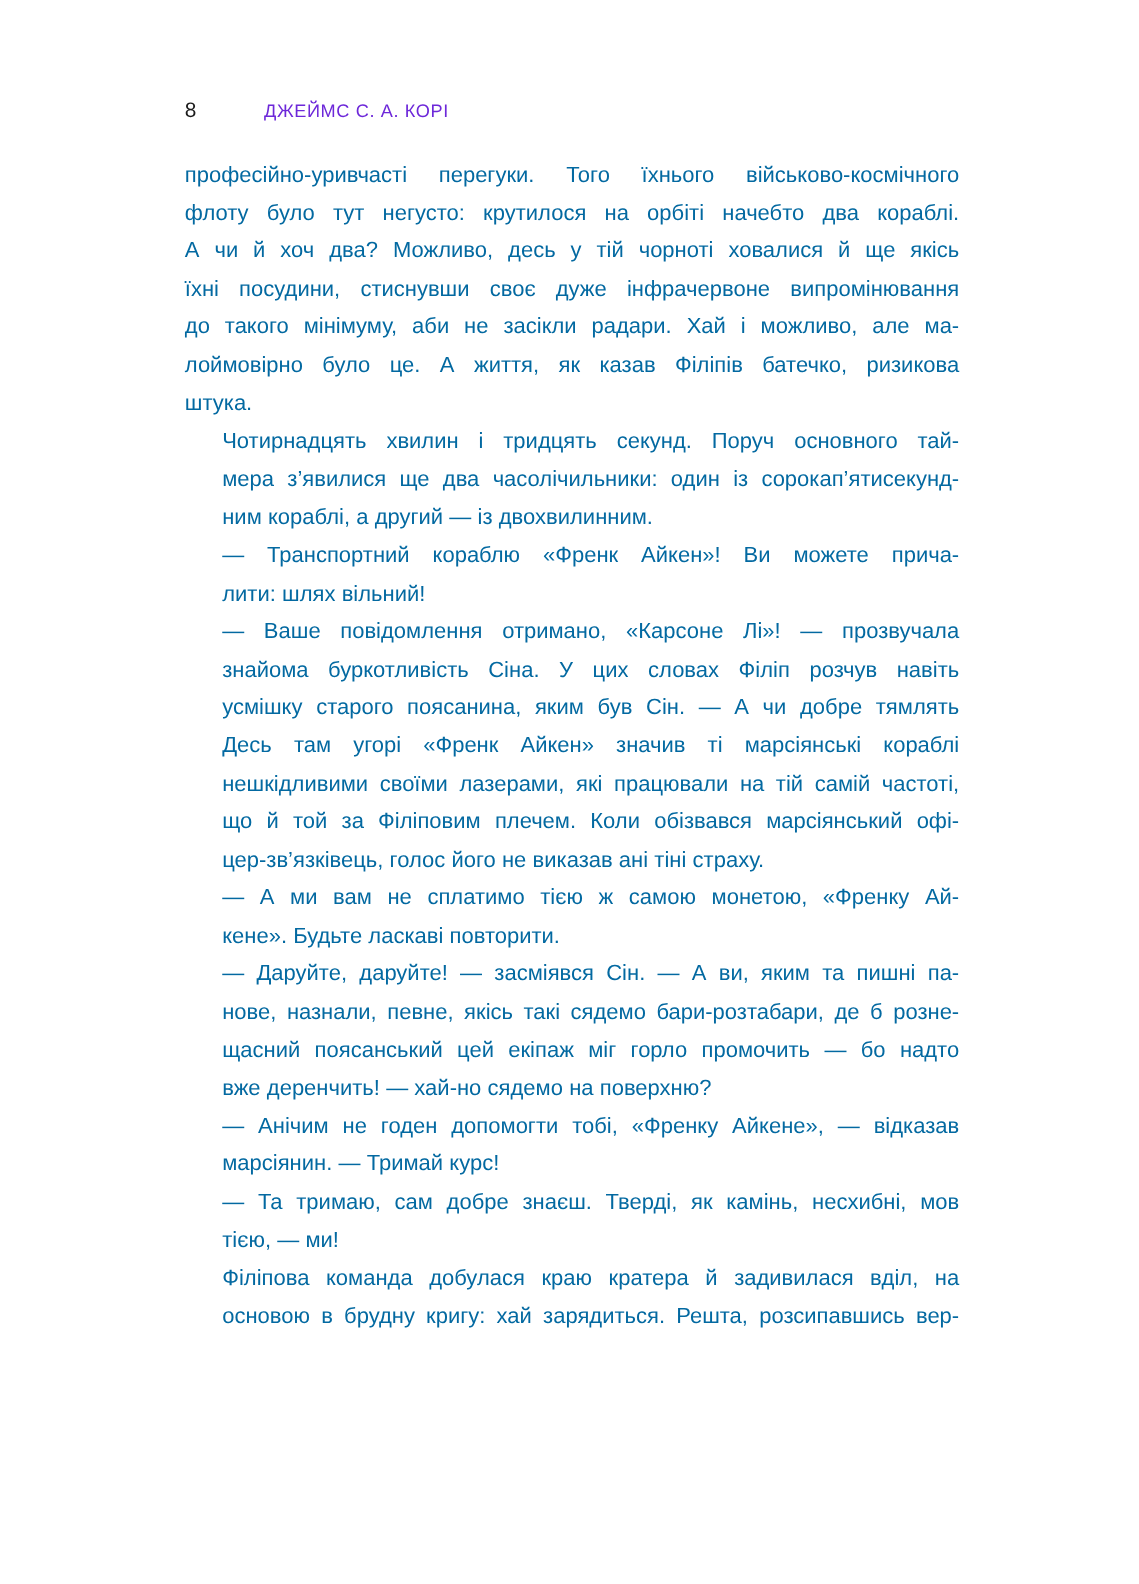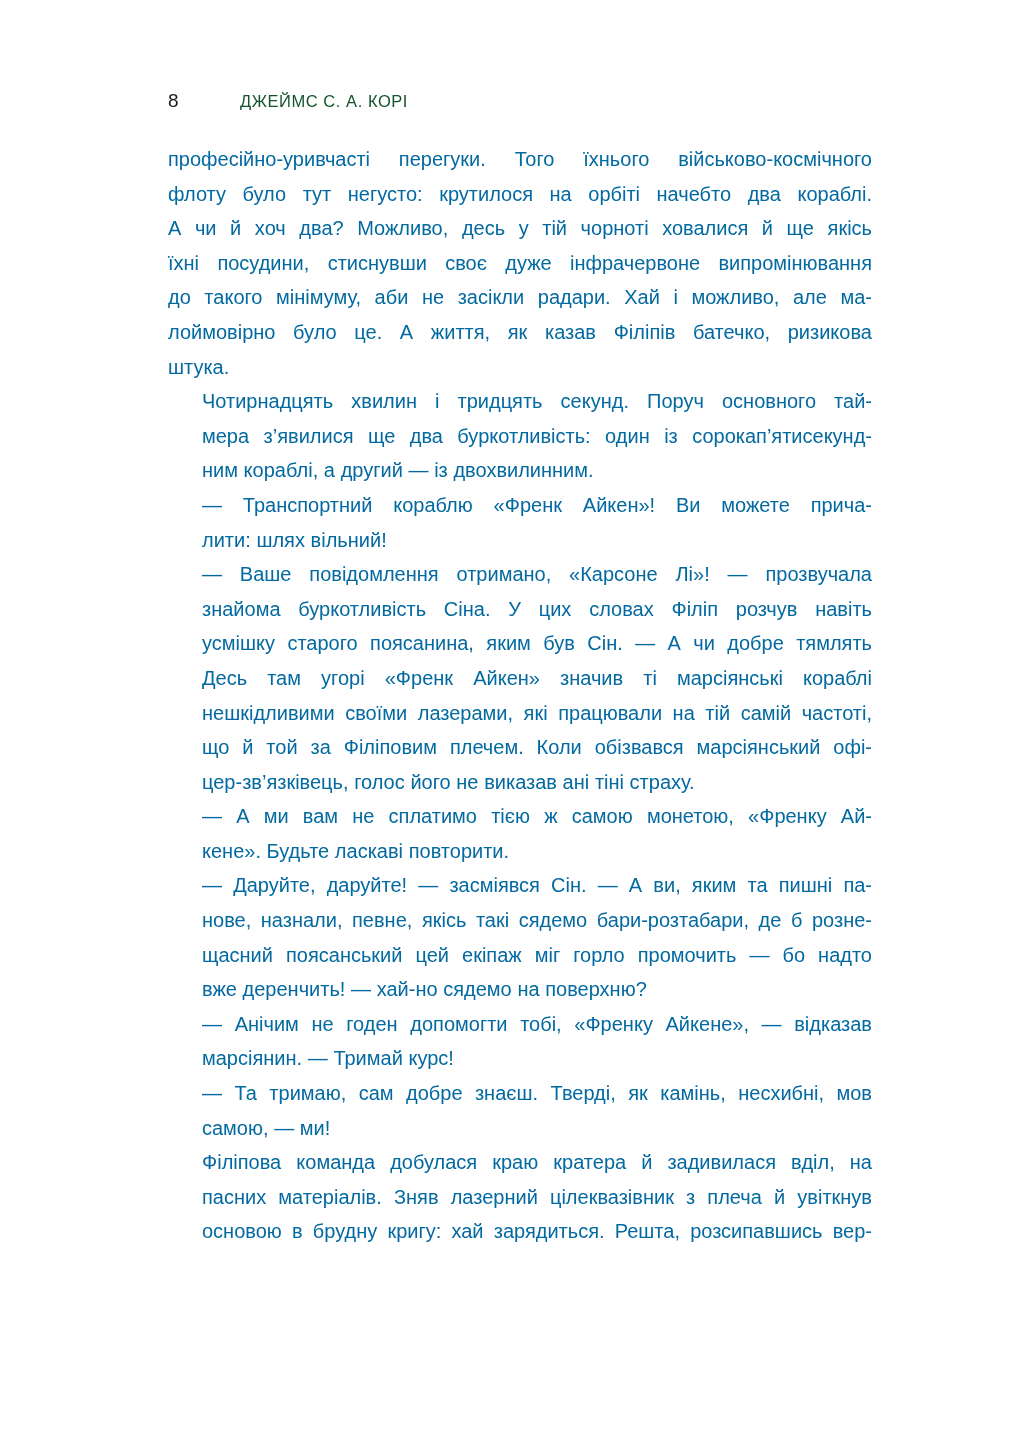--- a/index.html
+++ b/index.html
@@ -31,21 +31,21 @@
     font-family: "Liberation Sans", sans-serif;
     font-size: 19px;
     color: #1b1b1b;
     letter-spacing: 0.2px;
     width: 72px;
     flex: 0 0 72px;
   }
   .head-title {
     font-family: "Liberation Sans", sans-serif;
     font-size: 16.5px;
-    color: #14532d;
+    color: #6d28d9;
     letter-spacing: 0.55px;
   }
 
   
   .textblock {
     position: absolute;
     left: 168px;
     top: 142px;
     width: 704px;
   }
@@ -90,21 +90,21 @@
         <span class="ln">професійно-уривчасті перегуки. Того їхнього військово-космічного</span>
         <span class="ln">флоту було тут негусто: крутилося на орбіті начебто два кораблі.</span>
         <span class="ln">А чи й хоч два? Можливо, десь у тій чорноті ховалися й ще якісь</span>
         <span class="ln">їхні посудини, стиснувши своє дуже інфрачервоне випромінювання</span>
         <span class="ln">до такого мінімуму, аби не засікли радари. Хай і можливо, але ма-</span>
         <span class="ln">лоймовірно було це. А життя, як казав Філіпів батечко, ризикова</span>
         <span class="ln last">штука.</span>
       </p>
       <p class="para indent">
         <span class="ln">Чотирнадцять хвилин і тридцять секунд. Поруч основного тай-</span>
-        <span class="ln">мера з’явилися ще два буркотливість: один із сорокап’ятисекунд-</span>
+        <span class="ln">мера з’явилися ще два часолічильники: один із сорокап’ятисекунд-</span>
         <span class="ln last">ним кораблі, а другий — із двохвилинним.</span>
       </p>
       <p class="para indent">
         <span class="ln">— Транспортний кораблю «Френк Айкен»! Ви можете прича-</span>
         <span class="ln last">лити: шлях вільний!</span>
       </p>
       <p class="para indent">
         <span class="ln">— Ваше повідомлення отримано, «Карсоне Лі»! — прозвучала</span>
         <span class="ln">знайома буркотливість Сіна. У цих словах Філіп розчув навіть</span>
         <span class="ln">усмішку старого поясанина, яким був Сін. — А чи добре тямлять</span>
@@ -124,22 +124,21 @@
         <span class="ln">нове, назнали, певне, якісь такі сядемо бари-розтабари, де б розне-</span>
         <span class="ln">щасний поясанський цей екіпаж міг горло промочить — бо надто</span>
         <span class="ln last">вже деренчить! — хай-но сядемо на поверхню?</span>
       </p>
       <p class="para indent">
         <span class="ln">— Анічим не годен допомогти тобі, «Френку Айкене», — відказав</span>
         <span class="ln last">марсіянин. — Тримай курс!</span>
       </p>
       <p class="para indent">
         <span class="ln">— Та тримаю, сам добре знаєш. Тверді, як камінь, несхибні, мов</span>
-        <span class="ln last">самою, — ми!</span>
+        <span class="ln last">тією, — ми!</span>
       </p>
       <p class="para indent">
         <span class="ln">Філіпова команда добулася краю кратера й задивилася вділ, на</span>
-        <span class="ln">пасних матеріалів. Зняв лазерний цілеквазівник з плеча й увіткнув</span>
         <span class="ln">основою в брудну кригу: хай зарядиться. Решта, розсипавшись вер-</span>
       </p>
     </div>
 
 </div>
 
 </body></html>

